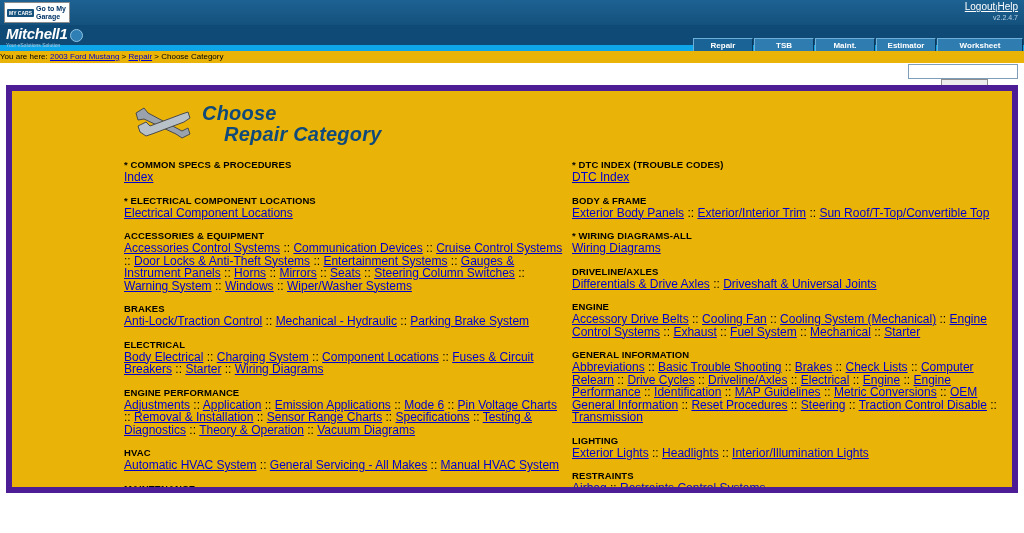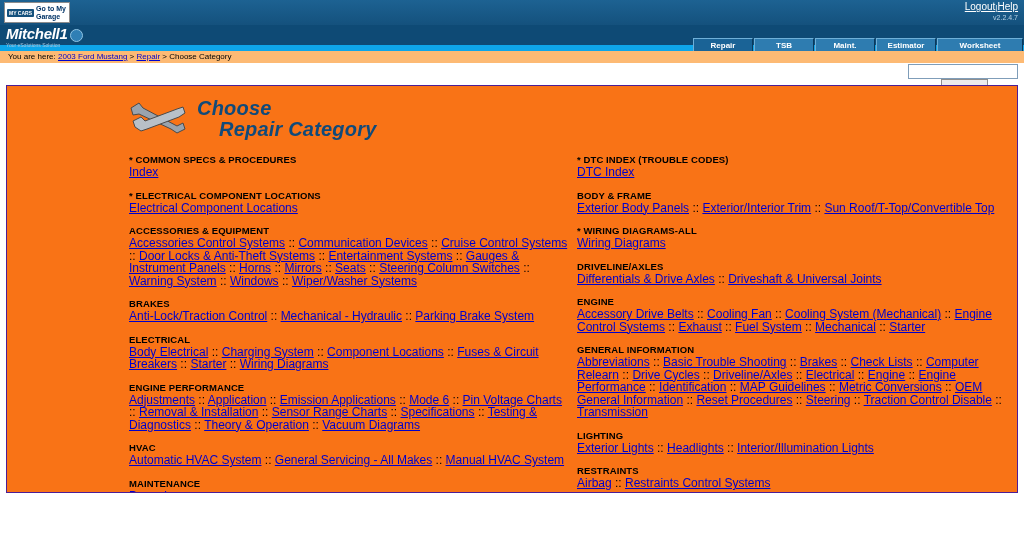--- a/index.html
+++ b/index.html
@@ -112,23 +112,23 @@
     border-top: 1px solid #6fb0d8;
     border-left: 1px solid #6fb0d8;
     border-right: 1px solid #09395c;
   }
   .navtab.wide { width: 86px; }
   .navtab.active { background: #1a6396; }
 
   
   .crumbbar {
     height: 12px;
-    background: #fdba74;
+    background: #eab308;
     font-size: 8px;
-    padding-left: 8px;
+    padding-left: 0;
     line-height: 12px;
     color: #000000;
     white-space: nowrap;
   }
   .crumbbar a { font-size: 8px; color: #0000cc; }
 
   
   .searchrow {
     height: 20px;
     background: #ffffff;
@@ -155,23 +155,23 @@
     font-family: "Liberation Sans", sans-serif;
     background: #ececec;
     border: 1px solid #8e8e8e;
     padding: 0 4px;
     cursor: pointer;
   }
 
   
   .pageframe {
     margin: 2px 6px 0 6px;
-    border: 1px solid #4c1d95;
+    border: 6px solid #4c1d95;
     height: 408px;
-    background: #f97316;
+    background: #eab308;
     position: relative;
     overflow: hidden;
   }
   .header-art {
     padding: 12px 0 8px 120px;
     display: flex;
     align-items: center;
   }
   .wrench-icon {
     width: 62px; height: 40px;

